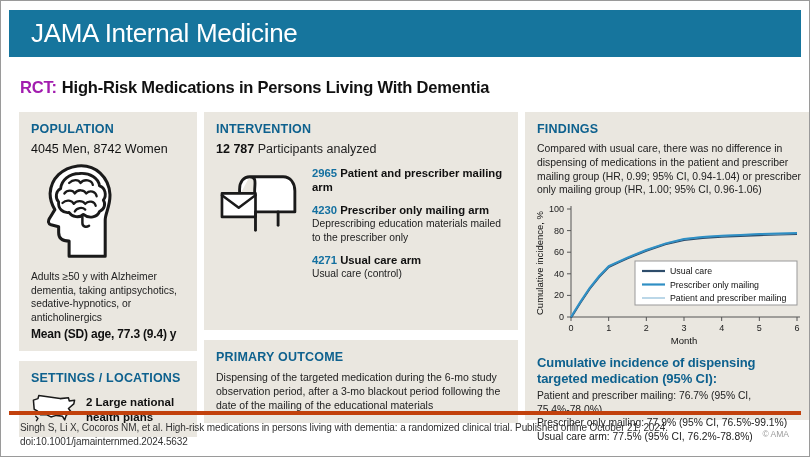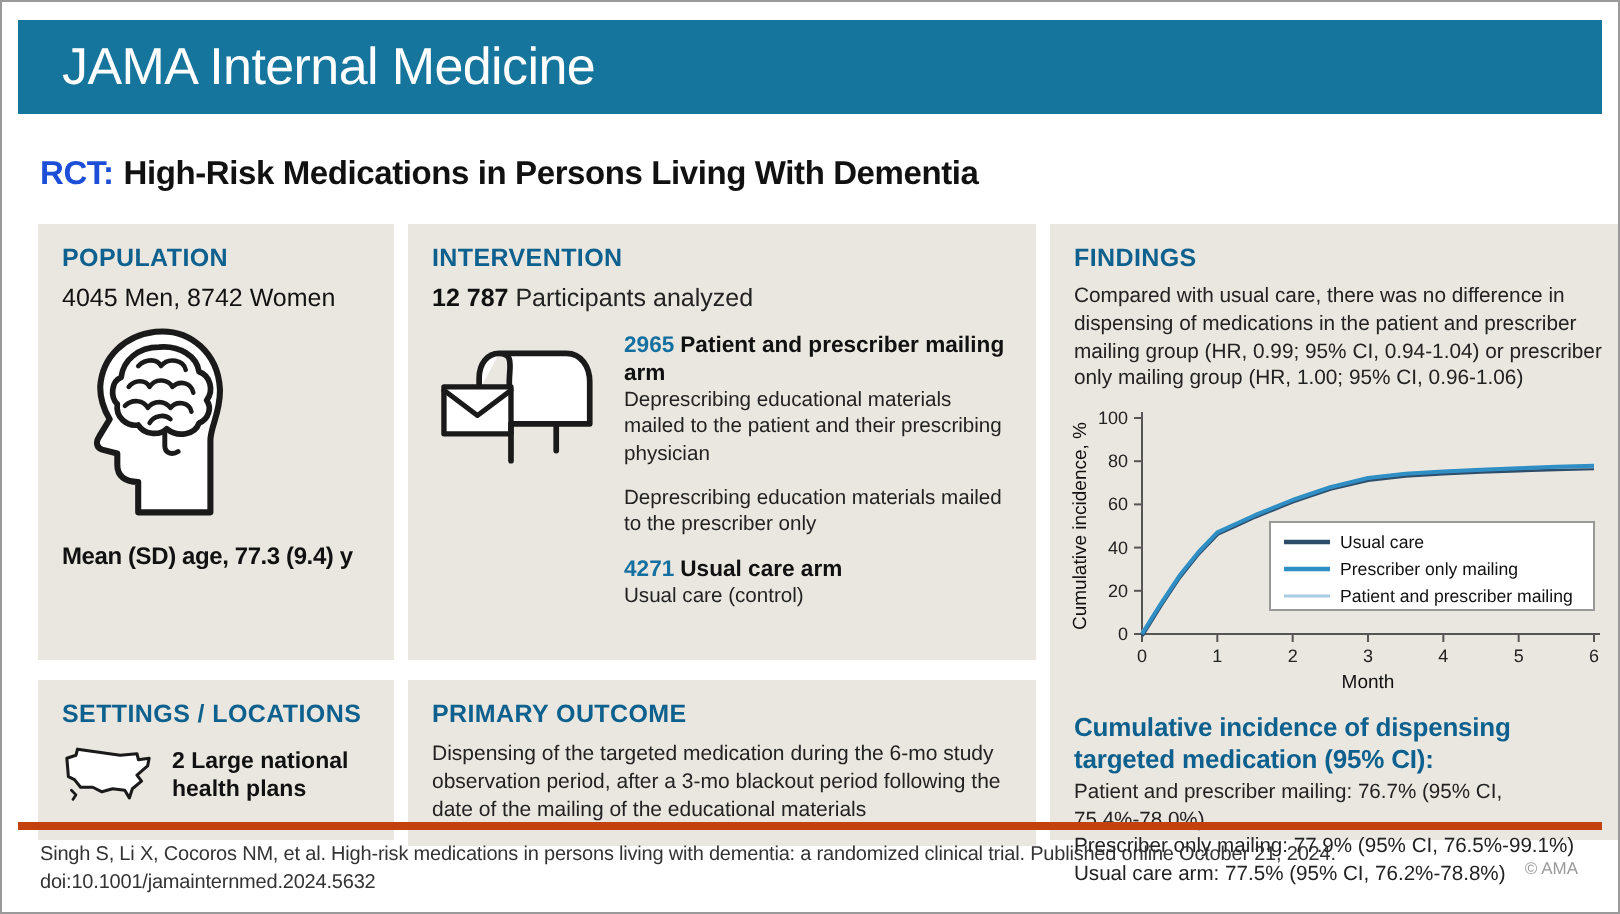--- a/index.html
+++ b/index.html
@@ -3,21 +3,21 @@
 <meta charset="utf-8">
 <style>
   * { margin:0; padding:0; box-sizing:border-box; }
   html,body { background:#fff; font-family:"Liberation Sans","DejaVu Sans",sans-serif; }
   .page { position:relative; width:810px; height:457px; background:#fff; border:1px solid #9a9a9a; overflow:hidden; }
 
   .banner { margin:9px 8px 0 8px; height:47px; background:#16759d; display:flex; align-items:center; padding-left:22px; }
   .banner h1 { color:#fff; font-size:26px; font-weight:normal; letter-spacing:-0.3px; }
 
   .subtitle { margin:21px 0 0 19px; font-size:16.5px; font-weight:bold; letter-spacing:-0.2px; color:#111; }
-  .subtitle .rct { color:#1d4ed8; margin-right:5px; }
+  .subtitle .rct { color:#a21caf; margin-right:5px; }
 
   .panels { display:flex; gap:7px; padding:0 17px 0 18px; margin-top:15px; height:308px; }
   .col { display:flex; flex-direction:column; gap:10px; }
   .col1 { width:178px; flex:none; }
   .col2 { flex:1; }
   .panel { background:#eae7e0; padding:10px 12px; }
   .panel h2 { color:#0e618e; font-size:12.5px; font-weight:bold; letter-spacing:0.2px; margin-bottom:6px; }
   .tall { flex:0 0 218px; }
   .short { flex:1; }
   .findings-panel { width:284px; flex:none; }
@@ -76,20 +76,21 @@
           <svg width="95" height="100" viewBox="0 0 100 105" fill="none" stroke="#1a1a1a" stroke-width="3.2" stroke-linecap="round" stroke-linejoin="round">
             <path d="M47,4 C66,2 80,16 81,34 C81.5,46 76,54 76,61 L76,99 L38,99 L38,83 C31,83 27,80 27,74 L27,68 L19,66 C16,65 15.5,62 17.5,59 L23,50 C20,45 18,40 18,33 C19,17 31,6 47,4 Z" fill="#fff"></path>
             <path d="M49,12 C38,12 30,19 29,28 C24,30 23,38 27,42 C26,49 32,54 38,53 C41,58 49,59 53,55 C59,60 68,58 70,52 C75,50 77,44 74,40 C78,35 76,27 70,25 C69,17 60,11 49,12 Z" fill="#fff" stroke-width="3"></path>
             <path d="M38,22 C42,18 48,18 50,22 C54,17 62,19 63,24" stroke-width="2.4"></path>
             <path d="M33,33 C36,29 42,29 44,33 C47,28 54,29 56,33 C60,29 66,31 67,36" stroke-width="2.4"></path>
             <path d="M31,43 C35,39 41,40 43,44 C46,40 52,40 55,44 C58,40 65,41 66,46" stroke-width="2.4"></path>
             <path d="M44,52 C46,48 52,47 55,50" stroke-width="2.4"></path>
             <path d="M52,56 L52,64 C52,68 56,69 59,67" stroke-width="2.6"></path>
           </svg>
         </div>
+        <div class="pop-desc">Adults ≥50 y with Alzheimer dementia, taking antipsychotics, sedative-hypnotics, or anticholinergics</div>
         <div class="pop-age">Mean (SD) age, 77.3 (9.4) y</div>
       </section>
 
       <section class="panel short">
         <h2>SETTINGS / LOCATIONS</h2>
         <div class="set-body">
           <span>
             <svg width="46" height="32" viewBox="0 0 60 42" fill="#fff" stroke="#1a1a1a" stroke-width="2" stroke-linejoin="round" stroke-linecap="round">
               <path d="M3,12 L4,24 L8,26 L12,31 L20,31 L26,34 L33,32 L41,33 L44,38 L46,32 L52,27 L49,23 L56,17 L57,12 L50,13 L49,9 L38,10 L24,8 L10,6 L9,10 Z"></path>
               <path d="M6,33 L9,36 L7,39" fill="none" stroke-width="1.8"></path>
@@ -112,23 +113,23 @@
               <path d="M40,8 L80,8 C89,8 94,16 94,25 L94,50 L46,50 L46,25 C46,16 49,8 40,8 C33,8 28,14 28,23 L28,30" fill="#fff"></path>
               <rect x="7" y="28" width="40" height="28" fill="#fff" stroke-width="3.2"></rect>
               <path d="M7,30 L27,45 L47,30" stroke-width="3"></path>
               <path d="M47,50 L47,72" stroke-width="3.4"></path>
               <path d="M74,50 L74,66" stroke-width="3.4"></path>
             </svg>
           </div>
           <div class="arms">
             <div class="arm">
               <div class="arm-head"><span class="n">2965</span><span>Patient and prescriber mailing arm</span></div>
-              <div class="arm-desc">Deprescribing educational materials mailed to the patient and their prescribing physician</div>
             </div>
             <div class="arm">
+              <div class="arm-head"><span class="n">4230</span><span>Prescriber only mailing arm</span></div>
               <div class="arm-desc">Deprescribing education materials mailed to the prescriber only</div>
             </div>
             <div class="arm">
               <div class="arm-head"><span class="n">4271</span><span>Usual care arm</span></div>
               <div class="arm-desc">Usual care (control)</div>
             </div>
           </div>
         </div>
       </section>
 

